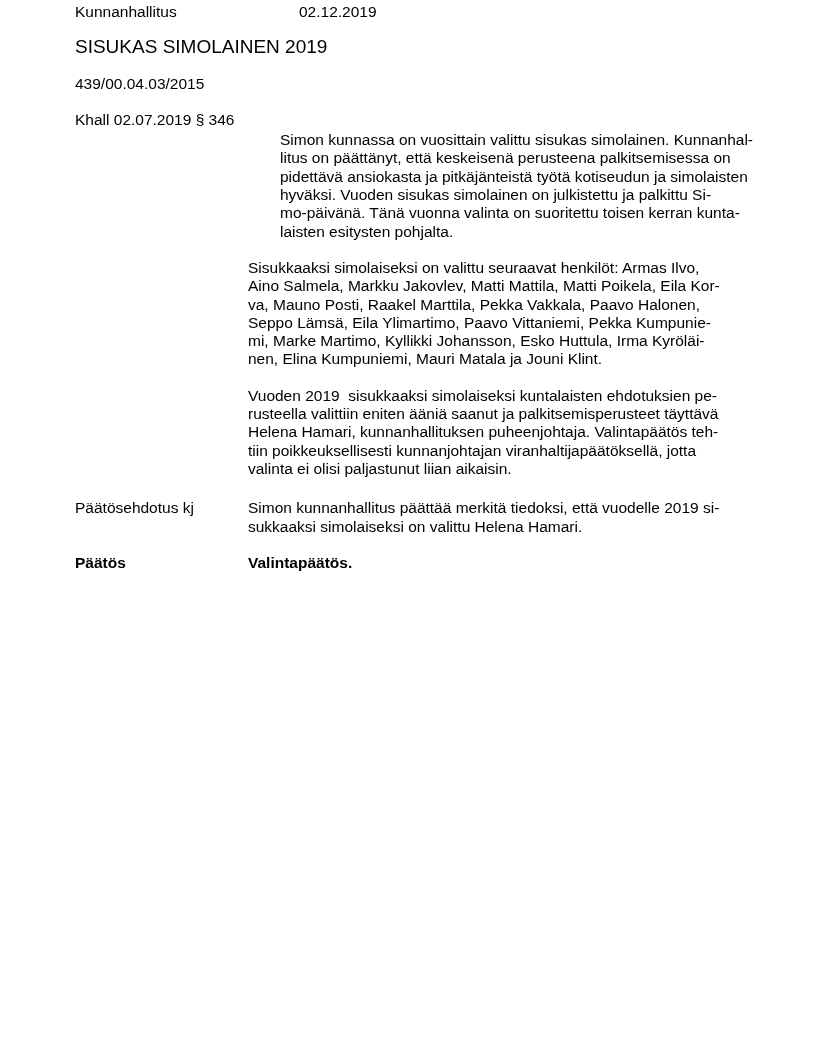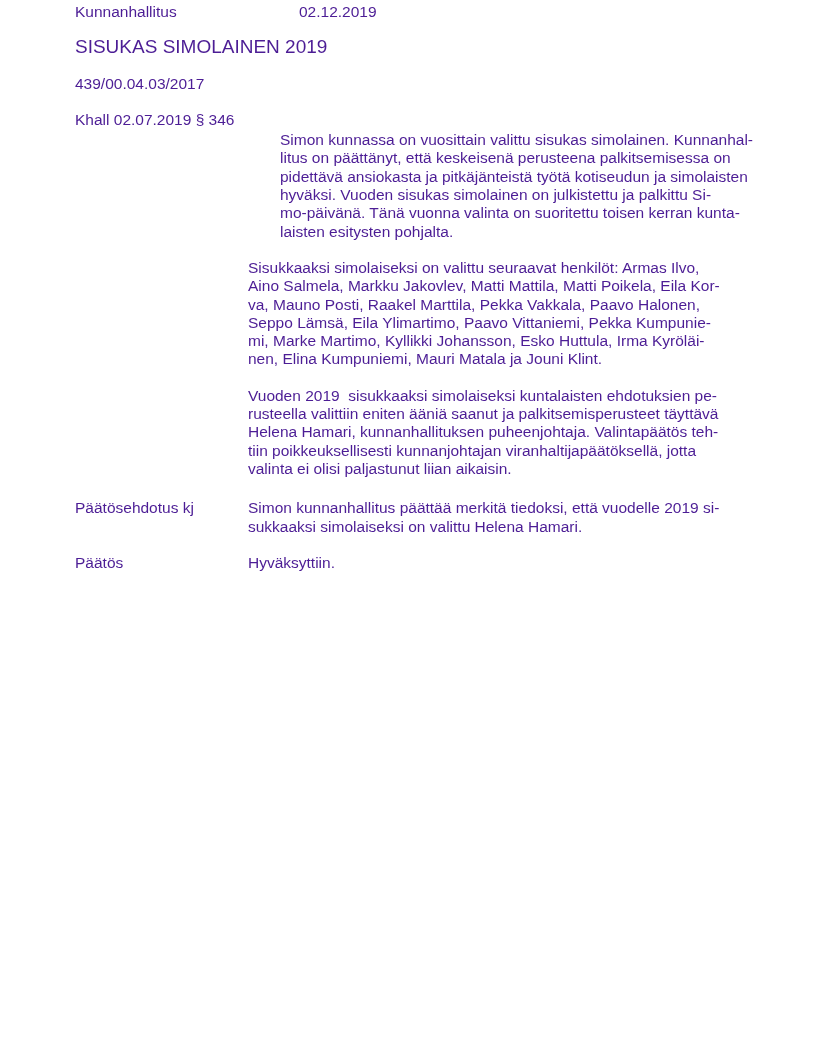--- a/index.html
+++ b/index.html
@@ -5,21 +5,21 @@
   html, body {
     margin: 0;
     padding: 0;
     background: #ffffff;
   }
   .page {
     position: relative;
     width: 816px;
     height: 1056px;
     background: #ffffff;
-    color: #4c1d95;
+    color: #000000;
     font-family: "Liberation Sans", sans-serif;
     font-size: 15.5px;
     line-height: 18.3px;
     box-sizing: border-box;
     padding: 3px 0 0 75px;
     overflow: hidden;
   }
   .header-row {
     display: flex;
     align-items: baseline;
@@ -52,20 +52,21 @@
     margin-top: 2px;
     margin-left: 32px;
   }
   .row {
     display: flex;
     align-items: flex-start;
     margin-top: 21px;
   }
   .row.decision-row {
     margin-top: 0.5px;
+    font-weight: bold;
   }
   .row-label {
     width: 173px;
     flex-shrink: 0;
   }
   .row-content {
     width: 512px;
     white-space: pre-wrap;
     margin: 0;
   }
@@ -75,21 +76,21 @@
 
 <div class="page">
 
   <div class="header-row">
     <span class="header-committee">Kunnanhallitus</span>
     <span class="header-date">02.12.2019</span>
   </div>
 
   <h1 class="doc-title">SISUKAS SIMOLAINEN 2019</h1>
 
-  <div class="case-number">439/00.04.03/2017</div>
+  <div class="case-number">439/00.04.03/2015</div>
 
   <div class="section-reference">Khall 02.07.2019 § 346</div>
 
   <div class="body-col">
     <p class="para first">Simon kunnassa on vuosittain valittu sisukas simolainen. Kunnanhal-
 litus on päättänyt, että keskeisenä perusteena palkitsemisessa on
 pidettävä ansiokasta ja pitkäjänteistä työtä kotiseudun ja simolaisten
 hyväksi. Vuoden sisukas simolainen on julkistettu ja palkittu Si-
 mo-päivänä. Tänä vuonna valinta on suoritettu toisen kerran kunta-
 laisten esitysten pohjalta.</p>
@@ -107,16 +108,16 @@
   </div>
 
   <div class="row proposal-row">
     <div class="row-label">Päätösehdotus kj</div>
     <p class="row-content">Simon kunnanhallitus päättää merkitä tiedoksi, että vuodelle 2019 si-
 sukkaaksi simolaiseksi on valittu Helena Hamari.</p>
   </div>
 
   <div class="row decision-row" style="margin-top:18px;">
     <div class="row-label">Päätös</div>
-    <p class="row-content">Hyväksyttiin.</p>
+    <p class="row-content">Valintapäätös.</p>
   </div>
 
 </div>
 
 </body></html>

